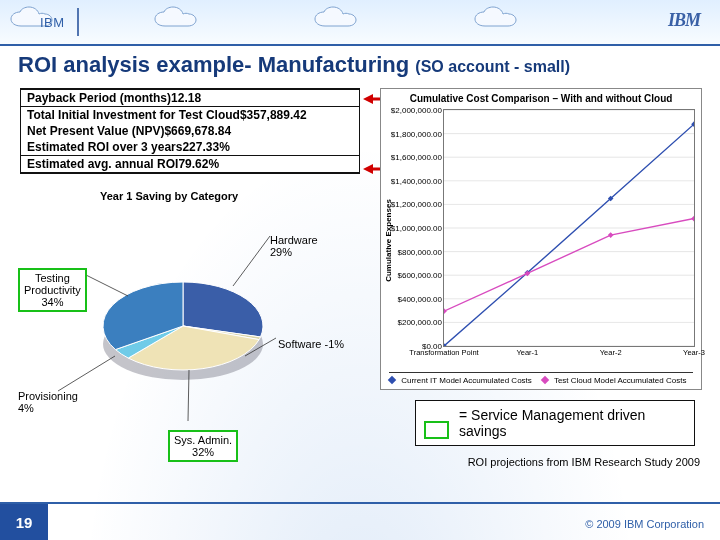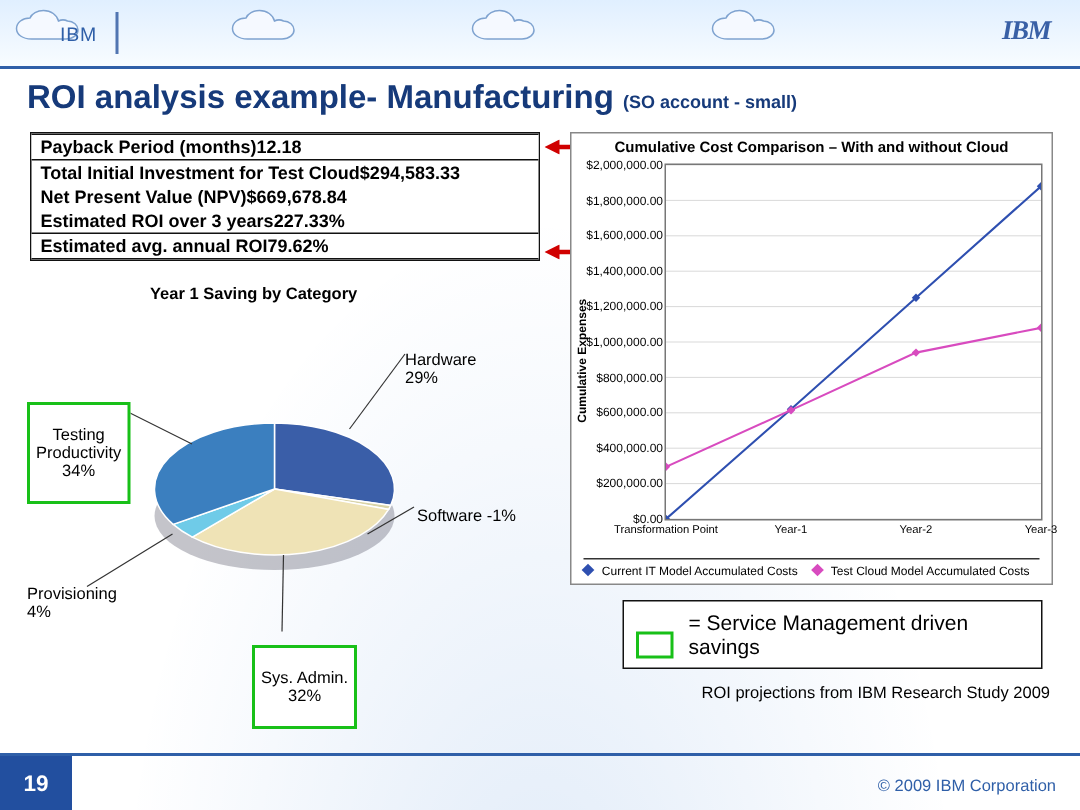--- a/index.html
+++ b/index.html
@@ -9,21 +9,21 @@
       linear-gradient(#ffffff,#ffffff);}
   .sky{position:absolute;left:0;right:0;top:0;height:44px;
     background:linear-gradient(#e0efff,#f8fcff)}
   .cloud{position:absolute;top:6px;width:60px;height:24px}
   .cloud svg{width:100%;height:100%}
   .divider-top{position:absolute;top:44px;left:0;right:0;height:2px;background:#2f5fa8}
   .brand-ibm-text{position:absolute;top:15px;left:40px;font-size:13px;color:#2f5fa8;font-weight:400;letter-spacing:.5px}
   .brand-sep{position:absolute;top:8px;left:77px;width:0;height:28px;border-left:2px solid #5175b1}
   .ibm-logo{position:absolute;top:10px;right:20px;font-family:Georgia,serif;font-style:italic;font-weight:700;color:#3960a6;font-size:18px;letter-spacing:-1px}
   .title{position:absolute;top:52px;left:18px;font-size:22px;color:#163a7a;font-weight:700}
-  .title .sub{font-size:12px}
+  .title .sub{font-size:16px}
   
   .metrics{position:absolute;top:88px;left:20px;width:338px;border:1px solid #111;background:#fff}
   .metrics .row{display:flex;justify-content:flex-start;padding:1px 6px;font-size:12px;font-weight:700}
   .metrics .row.hl{background:#fff}
   .arrow{position:absolute;width:44px;height:10px}
   .arrow svg{width:100%;height:100%}
   
   .pie-title{position:absolute;top:190px;left:100px;font-size:11px;font-weight:700}
   .pie-box{position:absolute;top:206px;left:18px;width:340px;height:260px}
   
@@ -39,21 +39,21 @@
   .seg{stroke-width:1.4;fill:none}
   
   .callout{position:absolute;top:400px;left:415px;width:262px;border:1px solid #111;padding:6px 8px;font-size:14px;display:flex;align-items:flex-end;gap:10px;background:#fff}
   .green-sq{width:22px;height:14px;border:2px solid #18c018;display:inline-block}
   .src{position:absolute;top:456px;left:380px;width:320px;text-align:right;font-size:11px}
   
   .footer-line{position:absolute;left:0;right:0;bottom:36px;height:2px;background:#2f5fa8}
   .pageno{position:absolute;left:0;bottom:0;width:48px;height:36px;background:#224f9f;color:#fff;display:flex;align-items:center;justify-content:center;font-size:15px;font-weight:700}
   .copyright{position:absolute;right:16px;bottom:10px;font-size:11px;color:#2f5fa8}
   .glabel{position:absolute;font-size:11px}
-  .gbox{border:2px solid #18c018;padding:14px 4px;background:#fff}
+  .gbox{border:2px solid #18c018;padding:2px 4px;background:#fff}
 </style>
 </head>
 <body>
 <div class="slide">
 
   <div class="sky"></div>
   <div class="cloud" style="left:6px"><svg viewBox="0 0 60 24">
         <path d="M15 20c-6 0-10-3-10-7s4-7 9-7c1-3 5-5 9-5 5 0 9 3 10 7 2-1 4-1 6 0 4 0 7 3 7 6s-3 6-8 6H15z" fill="#f5f9ff" stroke="#7fa3d0" stroke-width="1"></path>
       </svg></div>
   <div class="cloud" style="left:150px"><svg viewBox="0 0 60 24">
@@ -75,21 +75,21 @@
     <span class="sub">(SO account - small)</span>
   </div>
 
   <div class="metrics" id="metrics">
       <div class="row hl" style="border-top: 1px solid rgb(17, 17, 17); border-bottom: 1px solid rgb(17, 17, 17);">
         <span>Payback Period (months)</span>
         <span>12.18</span>
       </div>
       <div class="row">
         <span>Total Initial Investment for Test Cloud</span>
-        <span>$294,583.33</span>
+        <span>$357,889.42</span>
       </div>
       <div class="row">
         <span>Net Present Value (NPV)</span>
         <span>$669,678.84</span>
       </div>
       <div class="row">
         <span>Estimated ROI over 3 years</span>
         <span>227.33%</span>
       </div>
       <div class="row hl" style="border-top: 1px solid rgb(17, 17, 17); border-bottom: 1px solid rgb(17, 17, 17);">

